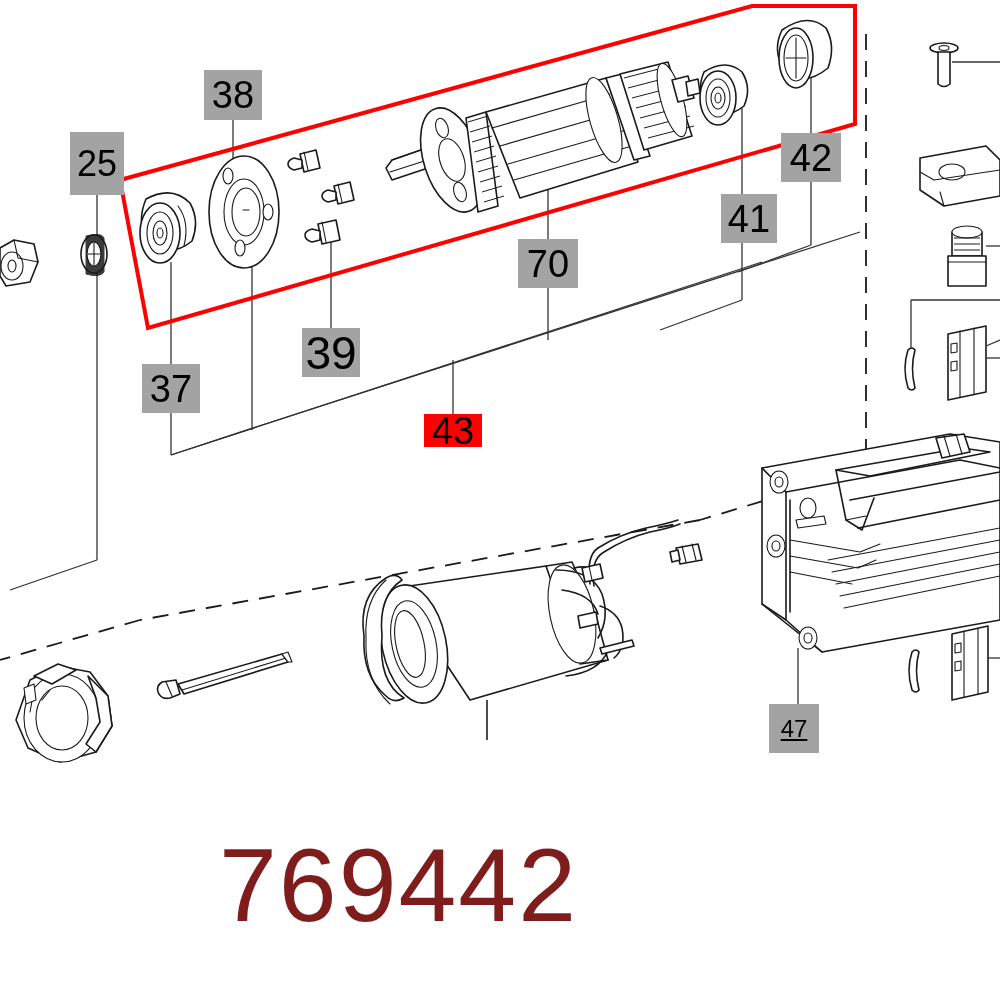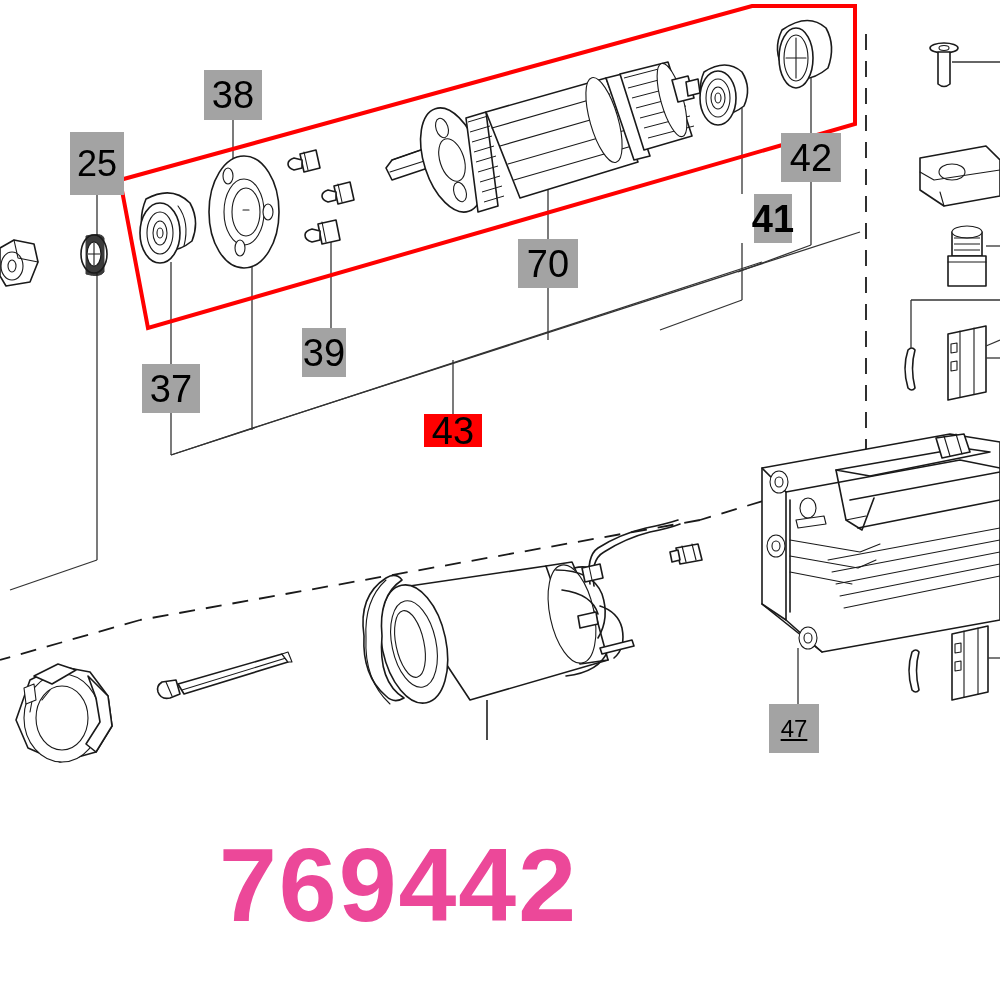--- a/index.html
+++ b/index.html
@@ -38,24 +38,24 @@
   }
   .callout-green { background: #a3a3a3; }
   .callout-red   { background: #ff0000; }
   #partnumber {
     position: absolute;
     left: 0;
     top: 826px;
     width: 797px;
     text-align: center;
     font-family: "Liberation Sans", sans-serif;
-    font-weight: bold;
+    font-weight: normal;
     font-size: 104px;
     letter-spacing: 2px;
-    color: #ec4899;
+    color: #7f1d1d;
     user-select: none;
   }
 </style>
 </head>
 <body>
 
 <div id="stage">
 
   <svg id="drawing" viewBox="0 0 1000 1000">
     <defs>
@@ -391,25 +391,25 @@
     </g>
 
   </svg>
 
   <div class="callout callout-green" style="left:70px; top:132px; width:54px; height:63px; font-size:36px;">25</div>
 
   <div class="callout callout-green" style="left:204px; top:70px; width:58px; height:50px; font-size:38px;">38</div>
 
   <div class="callout callout-green" style="left:781px; top:133px; width:60px; height:49px; font-size:38px;">42</div>
 
-  <div class="callout callout-green" style="left:754px; top:194px; width:38px; height:49px; font-size:38px;font-weight:bold;">41</div>
+  <div class="callout callout-green" style="left:721px; top:194px; width:56px; height:49px; font-size:38px;">41</div>
 
   <div class="callout callout-green" style="left:518px; top:239px; width:60px; height:49px; font-size:38px;">70</div>
 
-  <div class="callout callout-green" style="left:302px; top:328px; width:44px; height:49px; font-size:38px;">39</div>
+  <div class="callout callout-green" style="left:302px; top:328px; width:58px; height:49px; font-size:46px;">39</div>
 
   <div class="callout callout-green" style="left:142px; top:364px; width:58px; height:49px; font-size:38px;">37</div>
 
   <div class="callout callout-red" style="left:424px; top:414px; width:58px; height:33px; font-size:38px;">43</div>
 
   <div class="callout callout-green" style="left:769px; top:704px; width:50px; height:49px; font-size:24px;text-decoration:underline;">47</div>
 
   <div id="partnumber">769442</div>
 
 </div>

